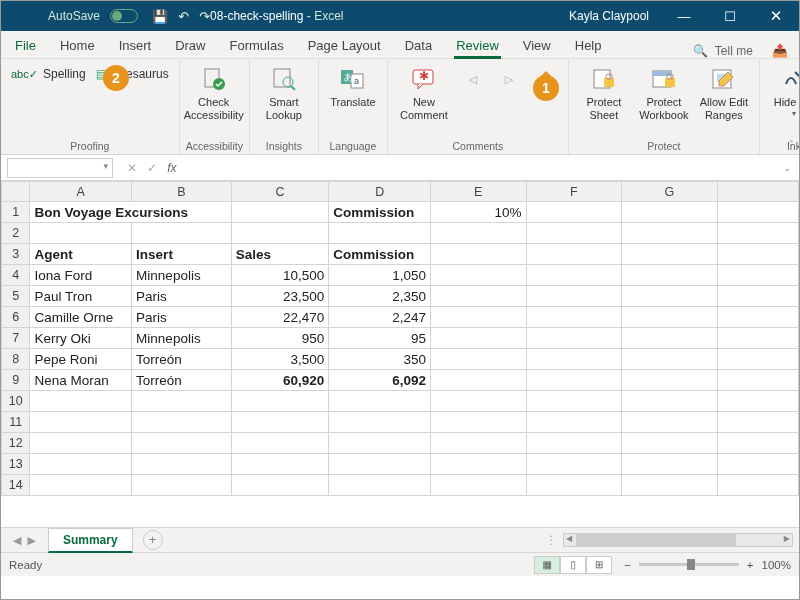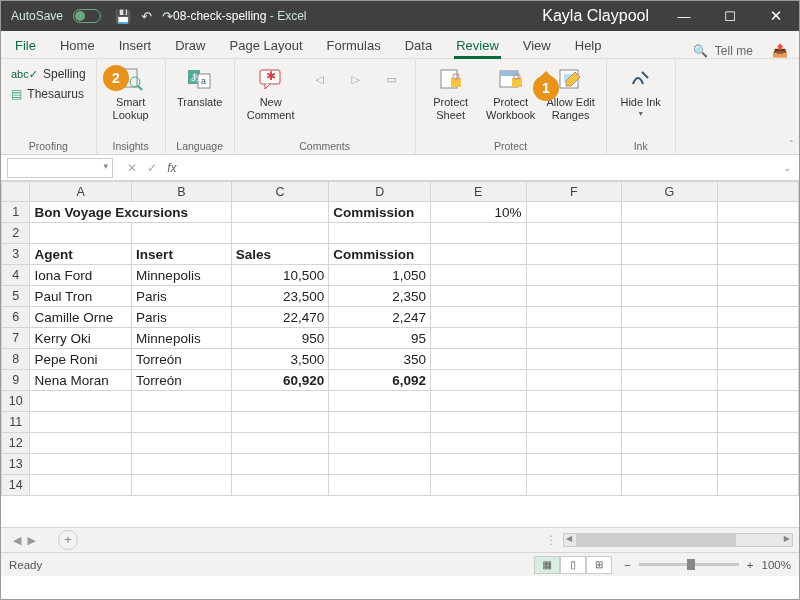--- a/index.html
+++ b/index.html
@@ -1,46 +1,46 @@
 <!DOCTYPE html>
 <html><head>
 <meta charset="utf-8">
 <style>
 * { margin:0; padding:0; box-sizing:border-box; font-family:"Segoe UI",Arial,sans-serif; }
 body { width:800px; height:600px; background:#fff; overflow:hidden; border:1px solid #999; position:relative; }
 
 
-.titlebar { height:30px; background:#404040; color:#fff; display:flex; align-items:center; font-size:12px; }
+.titlebar { height:30px; background:#0c4a6e; color:#fff; display:flex; align-items:center; font-size:12px;padding-left:37px; }
 .titlebar .autosave { padding:0 8px 0 10px; color:#d0e8d8; }
 .titlebar .toggle { width:28px; height:14px; border:1px solid #6ba880; border-radius:7px; display:inline-flex; align-items:center; padding:1px; margin:0 8px 0 2px; }
 .titlebar .toggle .knob { width:10px; height:10px; border-radius:50%; background:#6ba880; }
 .titlebar .qat { display:flex; gap:10px; padding-left:6px; }
 .titlebar .qat span { color:#d8eee0; font-size:13px; }
 .titlebar .title { flex:1; text-align:left; font-size:12px; }
 .titlebar .title .dim { color:#c7e8d4; }
-.titlebar .user { padding:0 12px; font-size:16px; }
+.titlebar .user { padding:0 12px; font-size:12px; }
 .titlebar .winbtn { width:46px; text-align:center; font-size:13px; color:#fff; }
 .titlebar .winbtn.close { font-size:15px; }
 
 
 .tabrow { height:28px; background:#f3f2f1; display:flex; align-items:flex-end; border-bottom:1px solid #e1dfdd; font-size:13px; padding-left:2px;}
 .tabrow .tab { padding:6px 12px 5px; color:#444; cursor:default; position:relative; }
 .tabrow .tab.file { color:#0a6b3d; font-weight:400; }
 .tabrow .tab.active { color:#0a6b3d; }
 .tabrow .tab.active::after { content:""; position:absolute; left:10px; right:10px; bottom:-1px; height:3px; background:#0a6b3d; }
 .tabrow .spacer { flex:1; }
 .tabrow .tellme { display:flex; align-items:center; gap:6px; color:#666; padding-right:10px; font-size:12px;}
 .tabrow .share { padding:0 10px; color:#555; font-size:13px;}
 
 
 .ribbon { height:96px; background:#f3f2f1; border-bottom:1px solid #d6d6d6; display:flex; position:relative; }
 .group { display:flex; flex-direction:column; padding:4px 6px 2px; border-right:1px solid #e1dfdd; }
 .group .body { flex:1; display:flex; align-items:flex-start; gap:2px;}
 .group .label { text-align:center; font-size:10.5px; color:#666; padding:2px 0 0;}
-.proofing .body { flex-direction:column; gap:2px; padding-top:2px;}
+.proofing .body { gap:2px; padding-top:2px;}
 .proofing .item { display:flex; align-items:center; gap:5px; font-size:12px; color:#333; padding:2px 4px;}
 .bigbtn { width:56px; display:flex; flex-direction:column; align-items:center; padding:2px 2px 0; font-size:11px; color:#333; text-align:center; line-height:1.15;}
 .bigbtn .icon { width:30px; height:28px; margin-bottom:3px; display:flex; align-items:center; justify-content:center; }
 .group.comments .bigbtn { width:60px; }
 .group.protect .bigbtn { width:58px; }
 .ribbon .chev { position:absolute; right:6px; bottom:3px; font-size:10px; color:#888; }
 
 
 .callout { position:absolute; width:26px; height:26px; border-radius:50%; background:#e8931c; color:#fff; font-weight:bold; font-size:14px; display:flex; align-items:center; justify-content:center; z-index:50; }
 .callout.c1 { top:74px; left:532px; }
@@ -112,22 +112,22 @@
   <div class="winbtn">—</div>
   <div class="winbtn">☐</div>
   <div class="winbtn close">✕</div>
 </div>
 
 <div class="tabrow">
   <div class="tab file">File</div>
   <div class="tab">Home</div>
   <div class="tab">Insert</div>
   <div class="tab">Draw</div>
+  <div class="tab">Formulas</div>
   <div class="tab">Page Layout</div>
-  <div class="tab">Formulas</div>
   <div class="tab">Data</div>
   <div class="tab active">Review</div>
   <div class="tab">View</div>
   <div class="tab">Help</div>
   <div class="spacer"></div>
   <div class="tellme">
     <span>🔍</span>
     <span>Tell me</span>
   </div>
   <div class="share">📤</div>
@@ -141,20 +141,35 @@
         <span>Spelling</span>
       </div>
       <div class="item">
         <span style="color:#4a7;font-size:12px">▤</span>
         <span>Thesaurus</span>
       </div>
     </div>
     <div class="label">Proofing</div>
   </div>
 
+  <div class="group">
+    <div class="body">
+      <div class="bigbtn">
+        <div class="icon">
+            <svg width="26" height="26">
+              <rect x="4" y="3" width="14" height="18" fill="none" stroke="#888"></rect>
+              <circle cx="18" cy="18" r="6" fill="#3a9d52"></circle>
+              <path d="M15 18l2 2 4-4" stroke="#fff" fill="none" stroke-width="1.5"></path>
+            </svg>
+          </div>
+        <span>Check Accessibility</span>
+      </div>
+    </div>
+    <div class="label">Accessibility</div>
+  </div>
 
   <div class="group">
     <div class="body">
       <div class="bigbtn">
         <div class="icon">
             <svg width="26" height="26">
               <rect x="3" y="3" width="16" height="18" fill="none" stroke="#888"></rect>
               <circle cx="17" cy="16" r="5" fill="none" stroke="#4a8"></circle>
               <line x1="20" y1="20" x2="24" y2="24" stroke="#4a8" stroke-width="2"></line>
             </svg>
@@ -459,20 +474,21 @@
         </tr>
 </tbody>
 </table>
 </div>
 
 <div class="sheetbar">
   <div class="nav">
       <span>◀</span>
       <span>▶</span>
     </div>
+  <div class="tab">Summary</div>
   <div class="add">+</div>
   <div class="spacer"></div>
   <span style="color:#aaa;padding-right:6px">⋮</span>
   <div class="hscroll">
       <div class="thumb"></div>
     </div>
 </div>
 
 <div class="status">
   <span>Ready</span>

